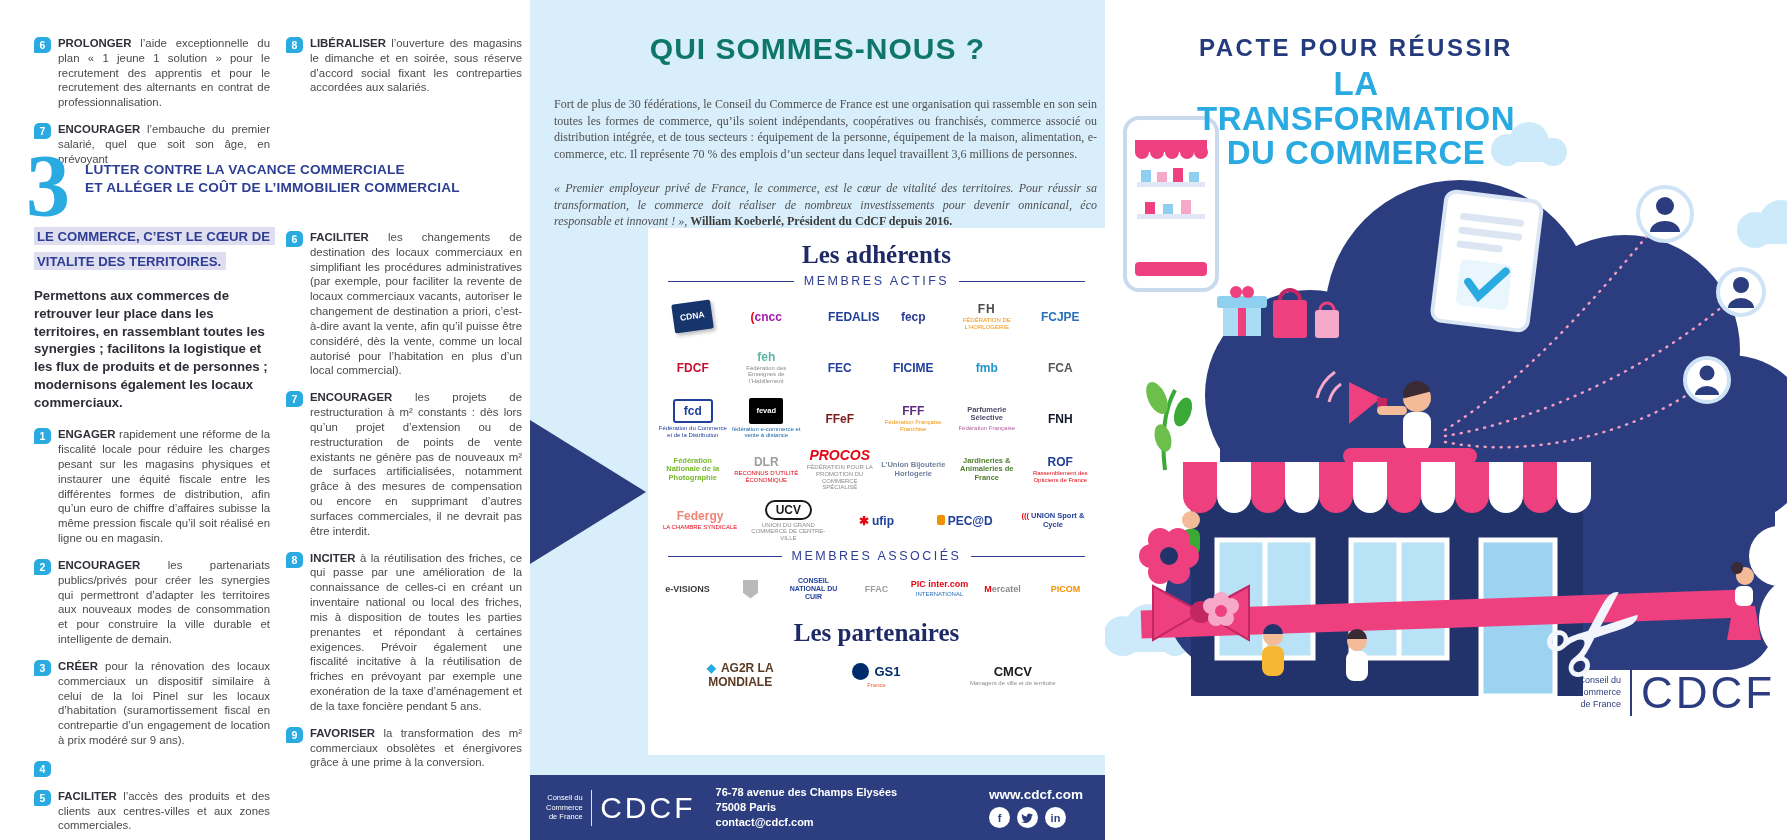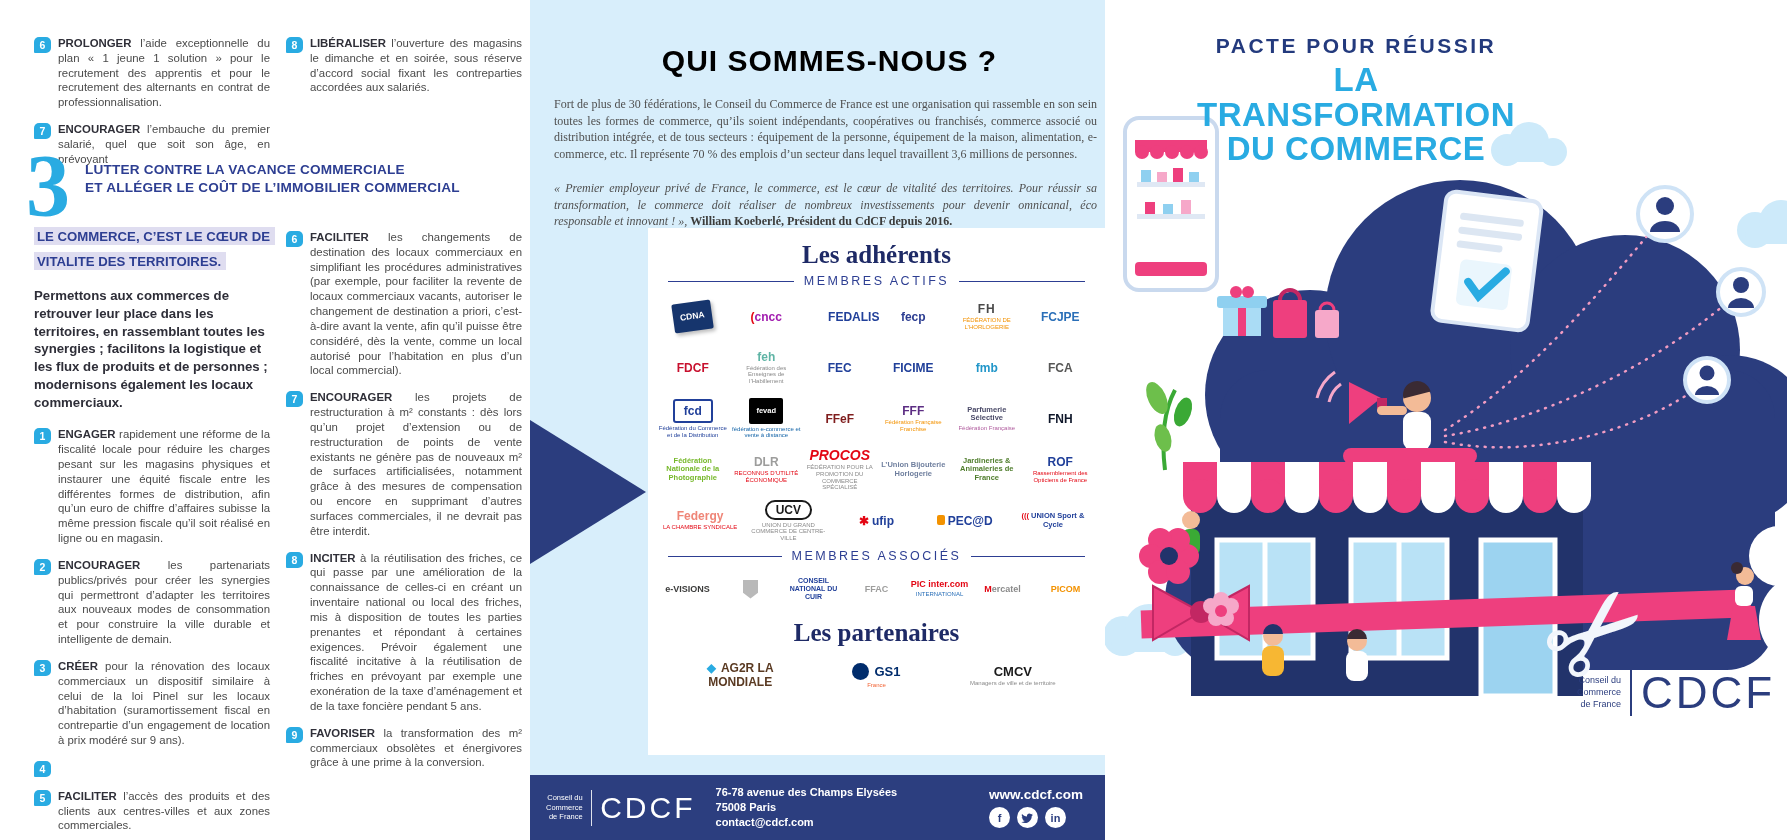--- a/index.html
+++ b/index.html
@@ -26,22 +26,22 @@
   .highlight span{background:#dfddf0;color:#2d3e92;font-weight:800;font-size:13.2px;
                   padding:2px 5px 1px 3px;-webkit-box-decoration-break:clone;box-decoration-break:clone;}
   .intro{margin:0 0 15px;font-weight:800;font-size:13.2px;line-height:1.36;color:#2e2e38;}
   .col-pad{padding-top:6px;}
 
   
   .panel-mid{position:absolute;left:530px;top:0;width:575px;height:840px;background:#d8eefb;}
   .mid-wedge{position:absolute;left:0;top:420px;width:0;height:0;
              border-top:72px solid transparent;border-bottom:72px solid transparent;
              border-left:116px solid #2b3d7e;}
-  .mid-title{position:absolute;top:32px;left:0;width:100%;text-align:center;margin:12px;
-             font-size:30px;font-weight:800;color:#000000;letter-spacing:1px;}
+  .mid-title{position:absolute;top:32px;left:0;width:100%;text-align:center;margin:0;
+             font-size:30px;font-weight:800;color:#0f766e;letter-spacing:1px;}
   .mid-par,.mid-quote{position:absolute;left:16px;width:543px;margin:8px;font-size:12px;
              line-height:1.38;color:#4f4f4f;text-align:justify;font-family:Liberation Serif, serif;}
   .mid-par{top:88px;}
   .mid-quote{top:172px;}
   .mid-quote strong{color:#3c3c3b;}
   .card{position:absolute;left:118px;top:228px;width:457px;height:527px;background:#fff;box-sizing:border-box;}
   .card-title{margin:13px 0 5px;text-align:center;font-family:"Liberation Serif",serif;
               font-weight:bold;font-size:25px;color:#1e2a66;}
   .card-title.small{margin:8px 0 4px;}
   .divider{display:flex;align-items:center;gap:10px;margin:3px 20px;}
@@ -89,21 +89,21 @@
   .footer-right{margin-left:auto;margin-right:6px;}
   .footer-site{font-weight:800;font-size:13.5px;margin-bottom:5px;}
   .social{display:flex;gap:7px;}
   .social-btn{width:21px;height:21px;border-radius:50%;background:#fff;color:#2c3e7f;
               display:flex;align-items:center;justify-content:center;font-weight:bold;font-size:11px;}
 
   
   .panel-right{position:absolute;left:1105px;top:0;width:682px;height:840px;background:#fff;}
   .illus{position:absolute;left:0;top:0;}
   .rp-title{position:absolute;left:76px;top:34px;width:350px;text-align:center;}
-  .rp-t1{font-size:21px;letter-spacing:2.5px;color:#233a7d;font-weight:600;margin-bottom:5px;}
+  .rp-t1{font-size:24px;letter-spacing:2.5px;color:#233a7d;font-weight:600;margin-bottom:5px;}
   .rp-t2{font-size:33px;font-weight:800;color:#29abe2;line-height:1.05;letter-spacing:.5px;}
   .rp-logo{position:absolute;left:472px;top:668px;display:flex;align-items:center;gap:9px;color:#2b3d7e;}
   .rp-org{font-size:9px;line-height:1.3;text-align:right;}
   .rp-rule{width:2px;height:46px;background:#2b3d7e;}
   .rp-cdcf{font-size:44px;letter-spacing:3px;}
 </style>
 </head>
 <body>
 
 <div class="page">

